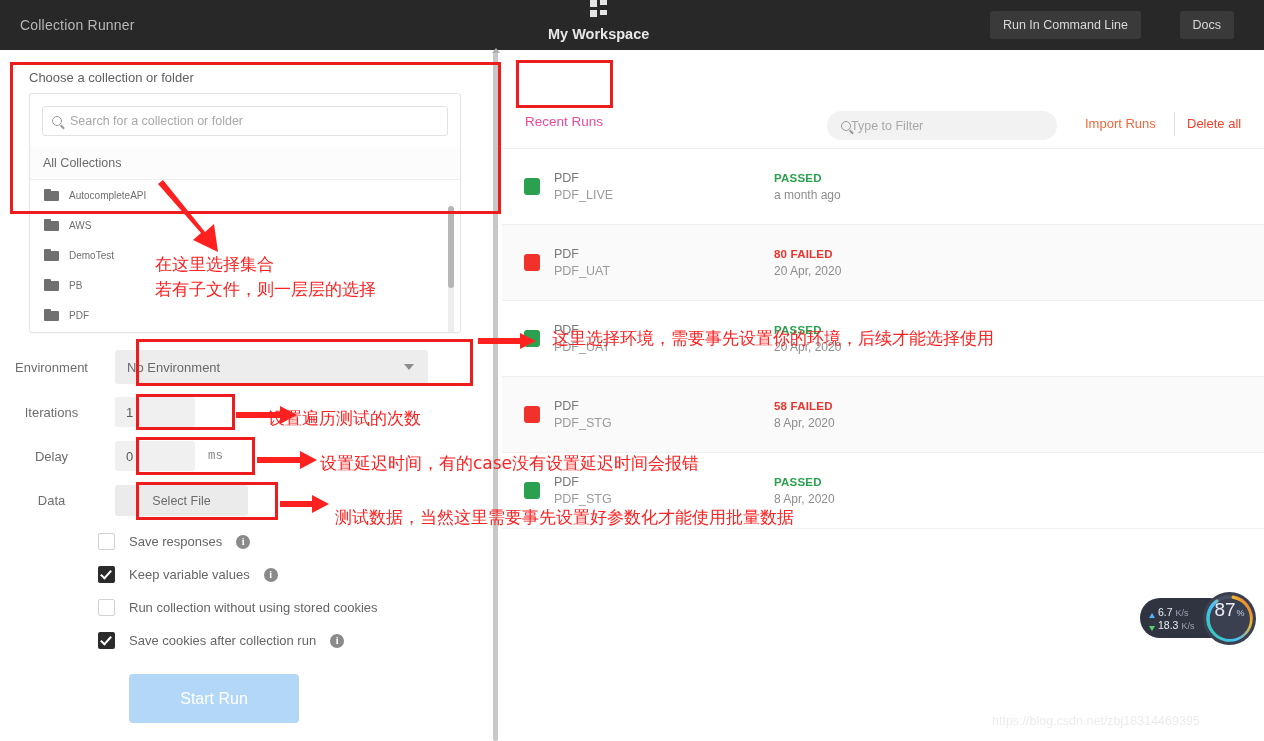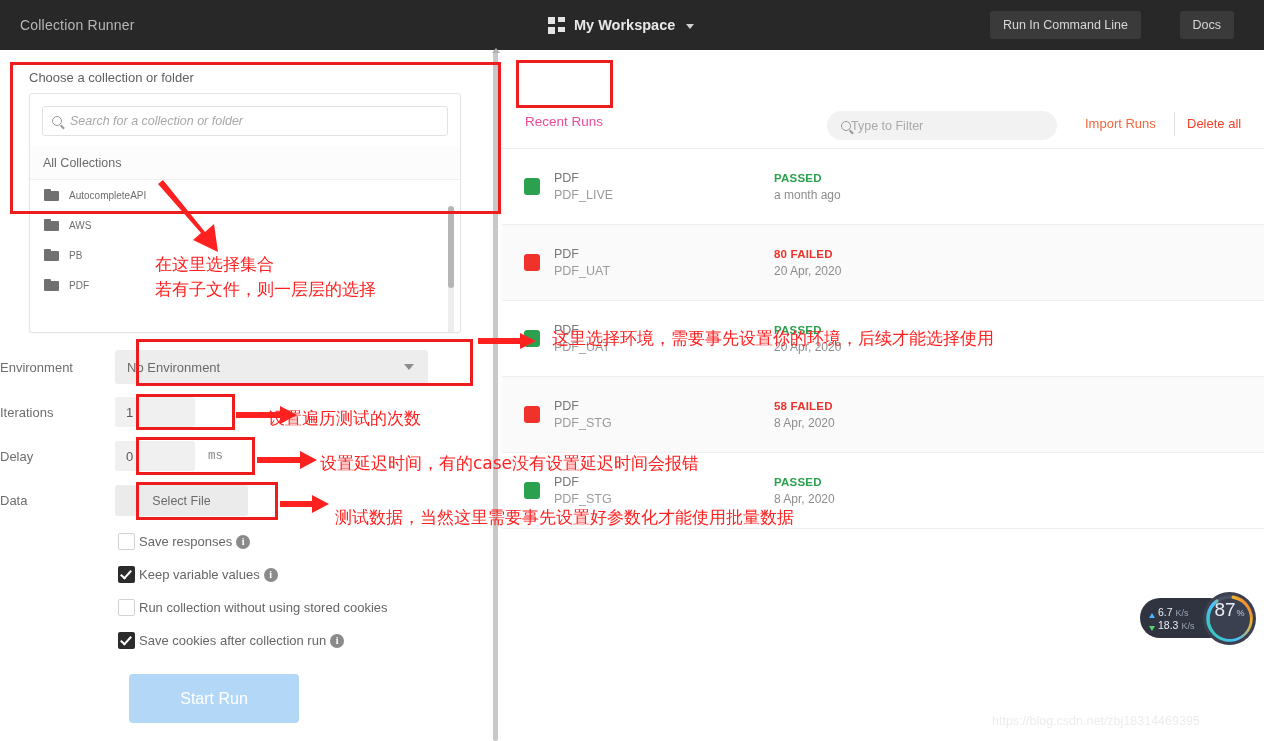--- a/index.html
+++ b/index.html
@@ -14,21 +14,21 @@
   #topbar {
     position: absolute; left: 0; top: 0; width: 1264px; height: 50px;
     background: #282828;
     display: flex; align-items: center;
   }
   #app-title {
     color: #b7b7b7; font-size: 14px; margin-left: 20px; letter-spacing: .2px;
   }
   #workspace-wrap {
     position: absolute; left: 548px; top: 0; height: 50px;
-    display: flex; align-items: center; gap: 9px;
+    display: flex; align-items: center; gap: 9px; flex-direction: column;
   }
   .ws-grid { display: grid; grid-template-columns: 7px 7px; grid-template-rows: 7px 7px; gap: 3px; }
   .ws-grid i { display: block; background: #e4e4e4; }
   .ws-grid i.short { height: 5px; align-self: start; }
   #workspace-name { color: #e8e8e8; font-size: 14.5px; font-weight: bold; }
   #ws-caret {
     width: 0; height: 0; border-left: 4.5px solid transparent; border-right: 4.5px solid transparent;
     border-top: 5px solid #cfcfcf; margin-left: 2px; margin-top: 2px;
   }
   .tb-btn {
@@ -69,21 +69,20 @@
   #chooser-box {
     position: absolute; left: 29px; top: 93px; width: 432px; height: 240px;
     border: 1px solid #e4e4e4; border-radius: 3px; background: #fff;
     box-shadow: 0 1px 2px rgba(0,0,0,.04);
     overflow: hidden;
   }
   #search-field {
     margin: 12px 12px 0 12px; height: 30px; border: 1px solid #e2e2e2;
     border-radius: 3px; display: flex; align-items: center; padding: 0 9px; gap: 8px;
     background: #fff;
-    font-style: italic;
   }
   .mag {
     width: 10px; height: 10px; border: 1.6px solid #9a9a9a; border-radius: 50%;
     position: relative; flex: none;
   }
   .mag::after {
     content: ""; position: absolute; right: -4px; bottom: -3px;
     width: 5px; height: 1.6px; background: #9a9a9a; transform: rotate(45deg);
   }
   #search-field .ph { font-size: 12.5px; color: #a8a8a8; }
@@ -110,21 +109,21 @@
     background: #ededed; border-radius: 3px;
   }
   #list-scrollbar .thumb {
     position: absolute; left: 0; top: 0; width: 6px; height: 82px;
     background: #b6b6b6; border-radius: 3px;
   }
 
   
   .form-row { position: absolute; display: flex; align-items: center; }
   .form-label {
-    width: 115px; text-align: left; font-size: 13px; color: #6e6e6e;
+    width: 115px; text-align: center; font-size: 13px; color: #6e6e6e;
     padding-right: 12px;
   }
   #row-env { left: 0; top: 350px; }
   #env-select {
     width: 313px; height: 34px; background: #ededed; border-radius: 3px;
     display: flex; align-items: center; padding: 0 12px; font-size: 13px; color: #6a6a6a;
     position: relative;
   }
   #env-caret {
     position: absolute; right: 14px; width: 0; height: 0;
@@ -143,21 +142,21 @@
   }
   #delay-unit { font-size: 12.5px; color: #8a8a8a; margin-left: 13px; font-family: Liberation Mono, monospace; }
   #row-data { left: 0; top: 485px; }
   #select-file-btn {
     width: 133px; height: 31px; background: #ebebeb; border-radius: 3px;
     display: flex; align-items: center; justify-content: center;
     font-size: 12.5px; color: #6b6b6b;
   }
 
   .chk-row {
-    position: absolute; left: 118px; display: flex; align-items: center; gap: 4px;
+    position: absolute; left: 98px; display: flex; align-items: center; gap: 14px;
   }
   .chk {
     width: 17px; height: 17px; border-radius: 2px; flex: none; position: relative;
   }
   .chk.off { border: 1px solid #d2d2d2; background: #fff; }
   .chk.on { background: #2b2b2b; }
   .chk.on::after {
     content: ""; position: absolute; left: 5px; top: 2px; width: 4px; height: 9px;
     border: solid #fff; border-width: 0 2px 2px 0; transform: rotate(42deg);
   }
@@ -280,20 +279,24 @@
   </div>
   <div id="all-collections">All Collections</div>
   <div id="coll-list">
       <div class="coll-row">
         <span class="folder-ico"></span>
         <span>AutocompleteAPI</span>
       </div>
       <div class="coll-row">
         <span class="folder-ico"></span>
         <span>AWS</span>
+      </div>
+      <div class="coll-row">
+        <span class="folder-ico"></span>
+        <span>DemoTest</span>
       </div>
       <div class="coll-row">
         <span class="folder-ico"></span>
         <span>PB</span>
       </div>
       <div class="coll-row">
         <span class="folder-ico"></span>
         <span>PDF</span>
       </div>
       <div class="coll-row"></div>

